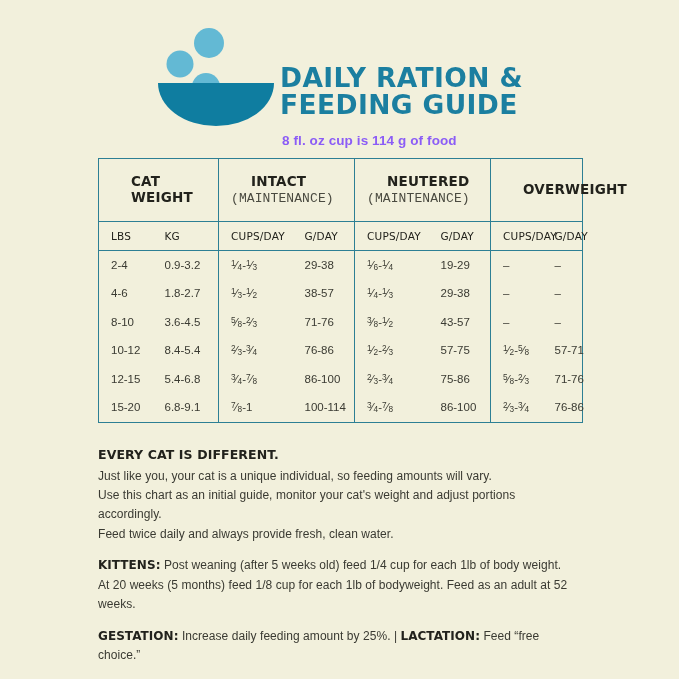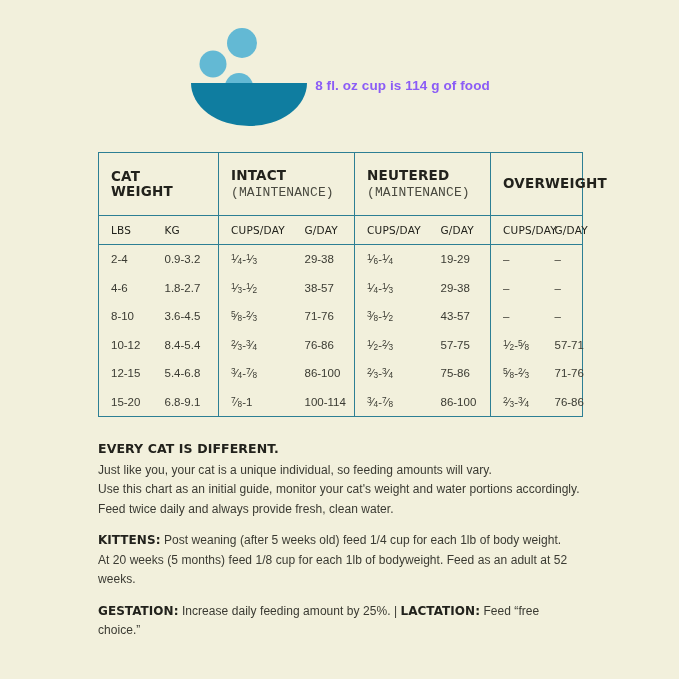--- a/index.html
+++ b/index.html
@@ -85,20 +85,21 @@
     vertical-align: middle;
   }
   .grp-title {
     font-family: "DejaVu Sans", sans-serif;
     font-weight: bold;
     font-size: 13.5px;
     color: #22221c;
     letter-spacing: 0.2px;
     line-height: 1.12;
     white-space: pre-line;
+    margin-left: 20px;
   }
   .grp-sub {
     font-size: 13px;
     color: #4a4a40;
     letter-spacing: 0.1px;
     margin-top: 2px;
     font-family: Liberation Mono, monospace;
   }
 
   .sub-head td {
@@ -164,20 +165,22 @@
   <div class="header">
     <div class="logo">
       <svg width="118" height="118" viewBox="0 0 118 118" aria-hidden="true">
         <circle cx="53" cy="19" r="15" fill="#63b9d4"></circle>
         <circle cx="24" cy="40" r="13.5" fill="#63b9d4"></circle>
         <circle cx="50" cy="63" r="14" fill="#63b9d4"></circle>
         <path d="M2 59 H118 A58 43 0 0 1 2 59 Z" fill="#0f7da0"></path>
       </svg>
     </div>
     <div class="title-block">
+      <h1 class="main-title">DAILY RATION &amp;
+FEEDING GUIDE</h1>
       <div class="sub-title">8 fl. oz cup is 114 g of food</div>
     </div>
   </div>
 
   <div class="table-wrap">
     <table class="ration">
       <colgroup>
         <col style="width:54px">
           <col style="width:66px">
         <col style="width:74px">
@@ -277,21 +280,21 @@
             <td class="vsep frac"><sup>2</sup>⁄<sub>3</sub>-<sup>3</sup>⁄<sub>4</sub></td>
             <td>76-86</td>
           </tr>
       </tbody>
     </table>
   </div>
 
   <div class="notes">
     <div class="note-head">EVERY CAT IS DIFFERENT.</div>
     <div class="note-line">Just like you, your cat is a unique individual, so feeding amounts will vary.</div>
-    <div class="note-line">Use this chart as an initial guide, monitor your cat's weight and water portions accordingly.</div>
+    <div class="note-line">Use this chart as an initial guide, monitor your cat's weight and adjust portions accordingly.</div>
     <div class="note-line">Feed twice daily and always provide fresh, clean water.</div>
 
     <div class="note-block">
       <div class="note-line"><span class="inline-b">KITTENS:</span><span> Post weaning (after 5 weeks old) feed 1/4 cup for each 1lb of body weight.</span></div>
       <div class="note-line">At 20 weeks (5 months) feed 1/8 cup for each 1lb of bodyweight. Feed as an adult at 52 weeks.</div>
     </div>
 
     <div class="note-block">
       <div class="note-line"><span class="inline-b">GESTATION:</span><span> Increase daily feeding amount by 25%. | </span><span class="inline-b">LACTATION:</span><span> Feed “free choice.”</span></div>
     </div>

